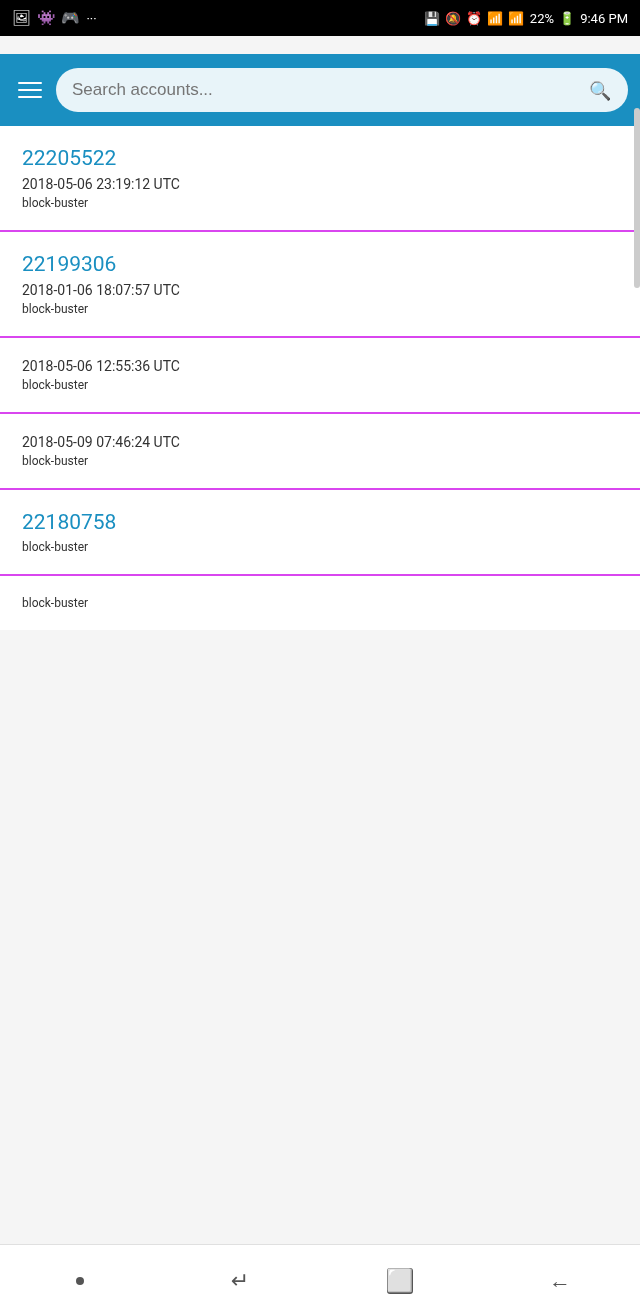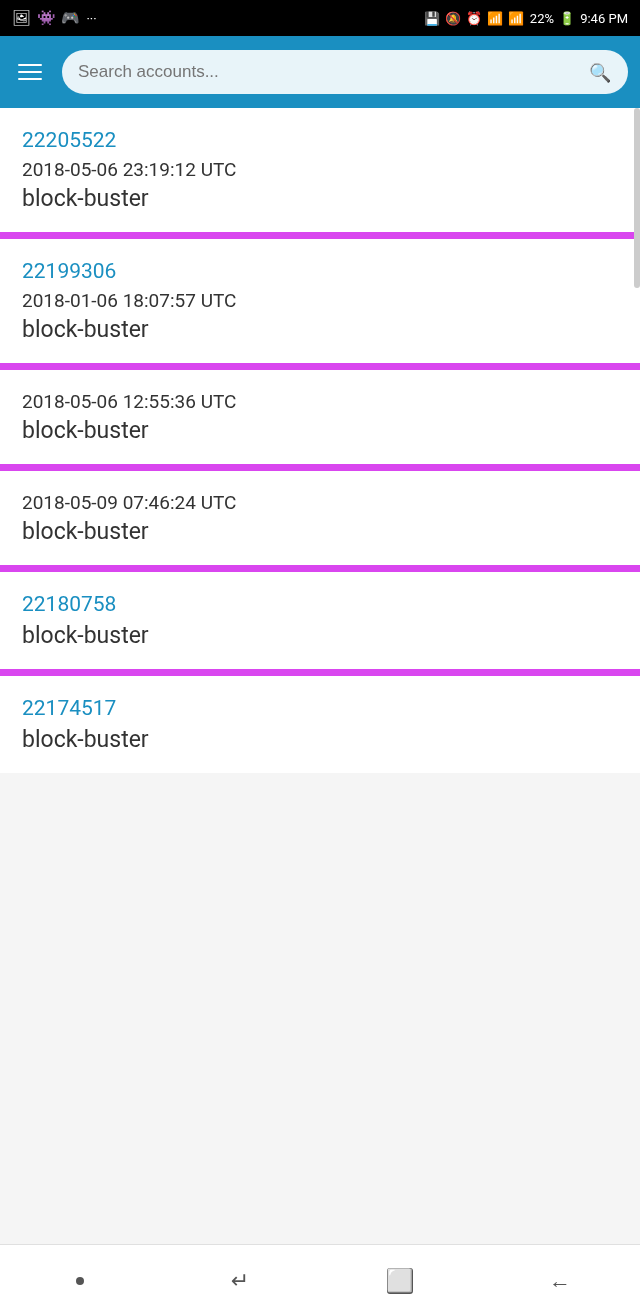--- a/index.html
+++ b/index.html
@@ -35,21 +35,22 @@
       font-size: 13px;
     }
 
     
     .app-bar {
       background: #1a8fc1;
       height: 72px;
       display: flex;
       align-items: center;
       padding: 0 12px;
-      gap: 14px;
+      gap: 8px;
+      margin-top: 18px;
     }
     .menu-btn {
       color: #fff;
       font-size: 22px;
       cursor: pointer;
       display: flex;
       flex-direction: column;
       gap: 5px;
       padding: 6px;
     }
@@ -82,40 +83,40 @@
       color: #888;
       font-size: 18px;
     }
 
     
     .list-container {
       background: #fff;
     }
     .list-item {
       padding: 20px 22px 20px 22px;
-      border-bottom: 7px solid #d946ef;
+      border-bottom: 2px solid #d946ef;
       cursor: pointer;
     }
     .list-item:last-child {
       border-bottom: none;
     }
     .item-id {
       color: #1a8fc1;
       font-size: 21px;
       font-weight: 400;
       margin-bottom: 6px;
     }
     .item-date {
       color: #333;
-      font-size: 19px;
+      font-size: 14px;
       margin-bottom: 4px;
     }
     .item-name {
       color: #333;
-      font-size: 23px;
+      font-size: 12px;
     }
 
     
     .bottom-nav {
       position: fixed;
       bottom: 0;
       width: 640px;
       background: #fff;
       height: 72px;
       display: flex;
@@ -210,21 +211,20 @@
       </div>
       <div class="list-item">
         <div class="item-date">2018-05-09 07:46:24 UTC</div>
         <div class="item-name">block-buster</div>
       </div>
       <div class="list-item">
         <div class="item-id">22180758</div>
         <div class="item-name">block-buster</div>
       </div>
       <div class="list-item">
-        <div class="item-id">22174517</div>
         <div class="item-name">block-buster</div>
       </div>
     </div>
 </div>
 
 <div class="bottom-nav">
   <div class="nav-btn">
     <div class="nav-dot"></div>
   </div>
   <div class="nav-btn">

